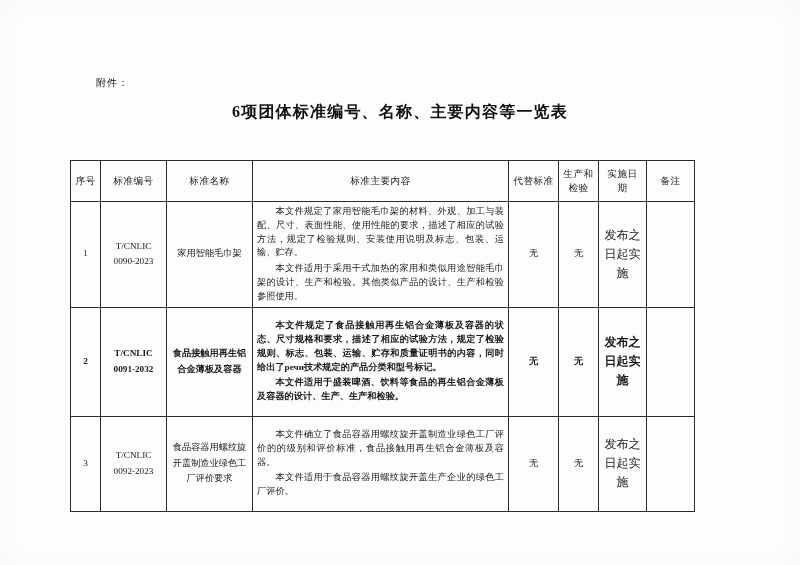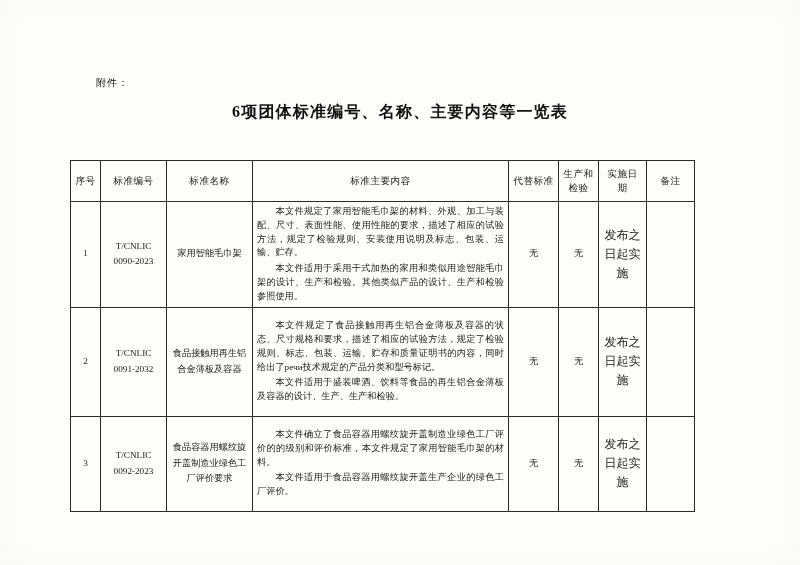--- a/index.html
+++ b/index.html
@@ -87,21 +87,21 @@
   }
   td.c-content p:last-child { margin-bottom: 0; }
   td.c-name, td.c-code {
     line-height: 1.7;
   }
   td.c-date {
     line-height: 1.6;
     font-size: 12px;
   }
   .row-1 td { height: 96px; }
-  .row-2 td { height: 102px; }
+  .row-2 td { height: 102px; font-weight: bold; }
   .row-3 td { height: 88px; }
 
   
   .page::after {
     content: "";
     position: absolute;
     inset: 0;
     pointer-events: none;
     box-shadow: inset 0 0 30px rgba(0,0,0,0.025);
   }
@@ -163,21 +163,21 @@
         <td class="c-replace">无</td>
         <td class="c-adopt">无</td>
         <td class="c-date">发布之日起实施</td>
         <td class="c-remark"></td>
       </tr>
       <tr class="row-3">
         <td class="c-seq">3</td>
         <td class="c-code">T/CNLIC 0092-2023</td>
         <td class="c-name">食品容器用螺纹旋开盖制造业绿色工厂评价要求</td>
         <td class="c-content">
-          <p>本文件确立了食品容器用螺纹旋开盖制造业绿色工厂评价的的级别和评价标准，本文件规定了家用智能毛巾架的材料。</p>
+          <p>本文件确立了食品容器用螺纹旋开盖制造业绿色工厂评价的的级别和评价标准，食品接触用再生铝合金薄板及容器。</p>
           <p>本文件适用于食品容器用螺纹旋开盖生产企业的绿色工厂评价。</p>
         </td>
         <td class="c-replace">无</td>
         <td class="c-adopt">无</td>
         <td class="c-date">发布之日起实施</td>
         <td class="c-remark"></td>
       </tr>
     </tbody>
   </table>
 

